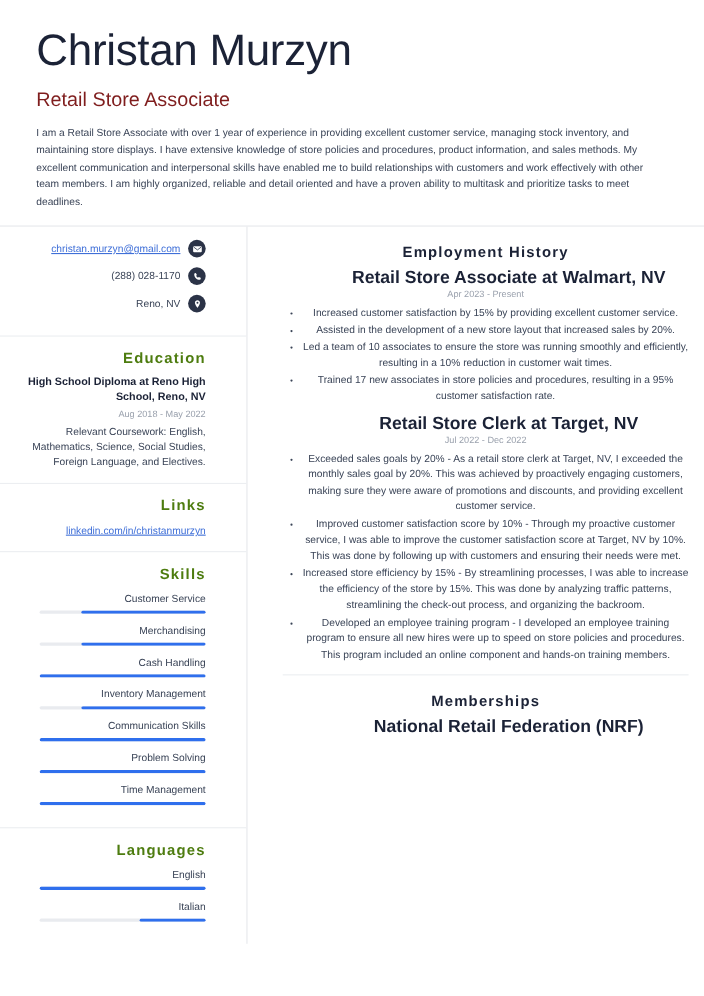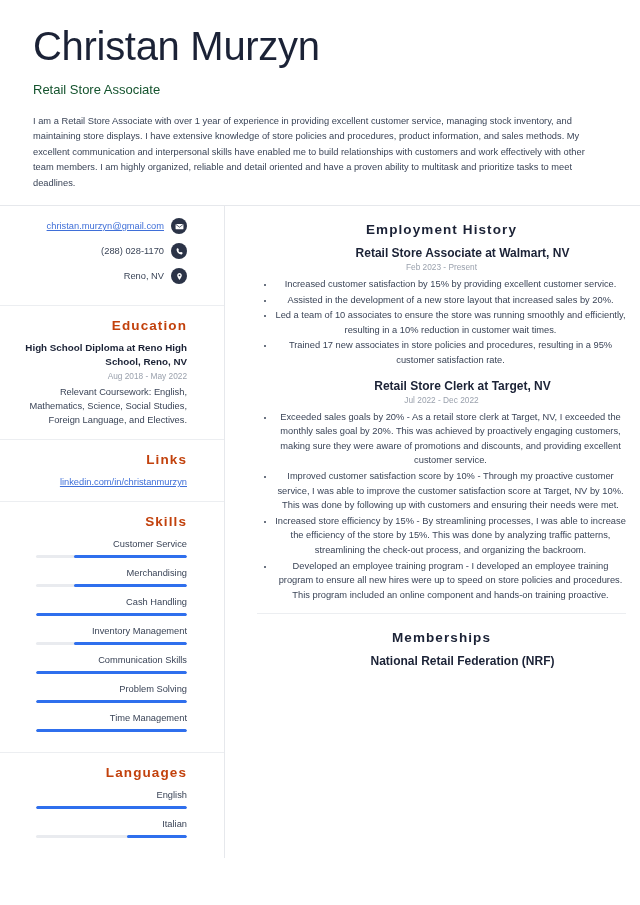--- a/index.html
+++ b/index.html
@@ -10,22 +10,22 @@
   }
   .page{width:640px;height:905px;position:relative;box-sizing:border-box;}
 
   
   .header{padding:22px 33px 14px 33px;}
   .name{
     font-size:40px;line-height:48px;font-weight:400;
     color:#1b2236;letter-spacing:-0.3px;margin:0 0 10px 0;
   }
   .job-title{
-    font-size:13px;line-height:20px;font-weight:400;
-    color:#14532d;margin:0 0 14px 0;
+    font-size:18px;line-height:20px;font-weight:400;
+    color:#7f1d1d;margin:0 0 14px 0;
   }
   .summary{
     font-size:9.3px;line-height:15.4px;color:#3a4457;margin:0;
     text-align:left;
   }
   .hr-full{height:1px;background:#e6e8ec;width:100%;}
 
   
   .body{display:flex;align-items:flex-start;}
   .left{
@@ -33,21 +33,21 @@
     border-right:1px solid #e6e8ec;
   }
   .right{
     width:415px;box-sizing:border-box;padding:0 14px 0 32px;
   }
 
   
   .lsec{padding:12px 37px 12px 10px;text-align:right;}
   .lsec.divided{border-top:1px solid #eceef1;}
   .side-head{
-    font-size:13.5px;font-weight:700;color:#c2410c;
+    font-size:13.5px;font-weight:700;color:#4d7c0f;
     letter-spacing:1.1px;margin:0 0 8px 0;
   }
 
   .contact-row{
     display:flex;align-items:center;justify-content:flex-end;
     gap:7px;margin-bottom:9px;
   }
   .contact-text{font-size:9.3px;color:#3a4457;}
   .contact-text.link{color:#3f6fd8;text-decoration:underline;}
   .cicon{
@@ -72,21 +72,21 @@
 
   
   .rsec{padding:16px 0 10px 0;text-align:center;}
   .rsec.divided{border-top:1px solid #eceef1;}
   .main-head{
     font-size:13.5px;font-weight:700;color:#1b2236;
     letter-spacing:1.1px;margin:0 0 9px 0;
   }
   .entry{margin-bottom:11px;}
   .entry:last-child{margin-bottom:0;}
-  .entry-title{font-size:12px;font-weight:700;color:#1b2236;line-height:14px;margin-left:42px;}
+  .entry-title{font-size:16px;font-weight:700;color:#1b2236;line-height:14px;margin-left:42px;}
   .entry-date{font-size:8.3px;color:#9aa1ad;margin-top:1px;line-height:12px;}
   ul.bullets{margin:4px 0 0 0;padding-left:18px;}
   ul.bullets li{
     font-size:9.3px;line-height:14.6px;color:#3a4457;margin-bottom:1px;
   }
   ul.bullets li::marker{font-size:8px;}
 </style>
 </head>
 <body>
 
@@ -211,37 +211,37 @@
 
     </div>
 
     <div class="right">
 
       <div class="rsec">
         <div class="main-head">Employment History</div>
 
         <div class="entry">
           <div class="entry-title">Retail Store Associate at Walmart, NV</div>
-          <div class="entry-date">Feb 2023 - Present</div>
+          <div class="entry-date">Apr 2023 - Present</div>
           <ul class="bullets">
             <li>Increased customer satisfaction by 15% by providing excellent customer service.</li>
             <li>Assisted in the development of a new store layout that increased sales by 20%.</li>
             <li>Led a team of 10 associates to ensure the store was running smoothly and efficiently, resulting in a 10% reduction in customer wait times.</li>
             <li>Trained 17 new associates in store policies and procedures, resulting in a 95% customer satisfaction rate.</li>
           </ul>
         </div>
 
         <div class="entry">
           <div class="entry-title">Retail Store Clerk at Target, NV</div>
           <div class="entry-date">Jul 2022 - Dec 2022</div>
           <ul class="bullets">
             <li>Exceeded sales goals by 20% - As a retail store clerk at Target, NV, I exceeded the monthly sales goal by 20%. This was achieved by proactively engaging customers, making sure they were aware of promotions and discounts, and providing excellent customer service.</li>
             <li>Improved customer satisfaction score by 10% - Through my proactive customer service, I was able to improve the customer satisfaction score at Target, NV by 10%. This was done by following up with customers and ensuring their needs were met.</li>
             <li>Increased store efficiency by 15% - By streamlining processes, I was able to increase the efficiency of the store by 15%. This was done by analyzing traffic patterns, streamlining the check-out process, and organizing the backroom.</li>
-            <li>Developed an employee training program - I developed an employee training program to ensure all new hires were up to speed on store policies and procedures. This program included an online component and hands-on training proactive.</li>
+            <li>Developed an employee training program - I developed an employee training program to ensure all new hires were up to speed on store policies and procedures. This program included an online component and hands-on training members.</li>
           </ul>
         </div>
       </div>
 
 
       <div class="rsec divided">
         <div class="main-head">Memberships</div>
         <div class="entry">
           <div class="entry-title">National Retail Federation (NRF)</div>
         </div>

